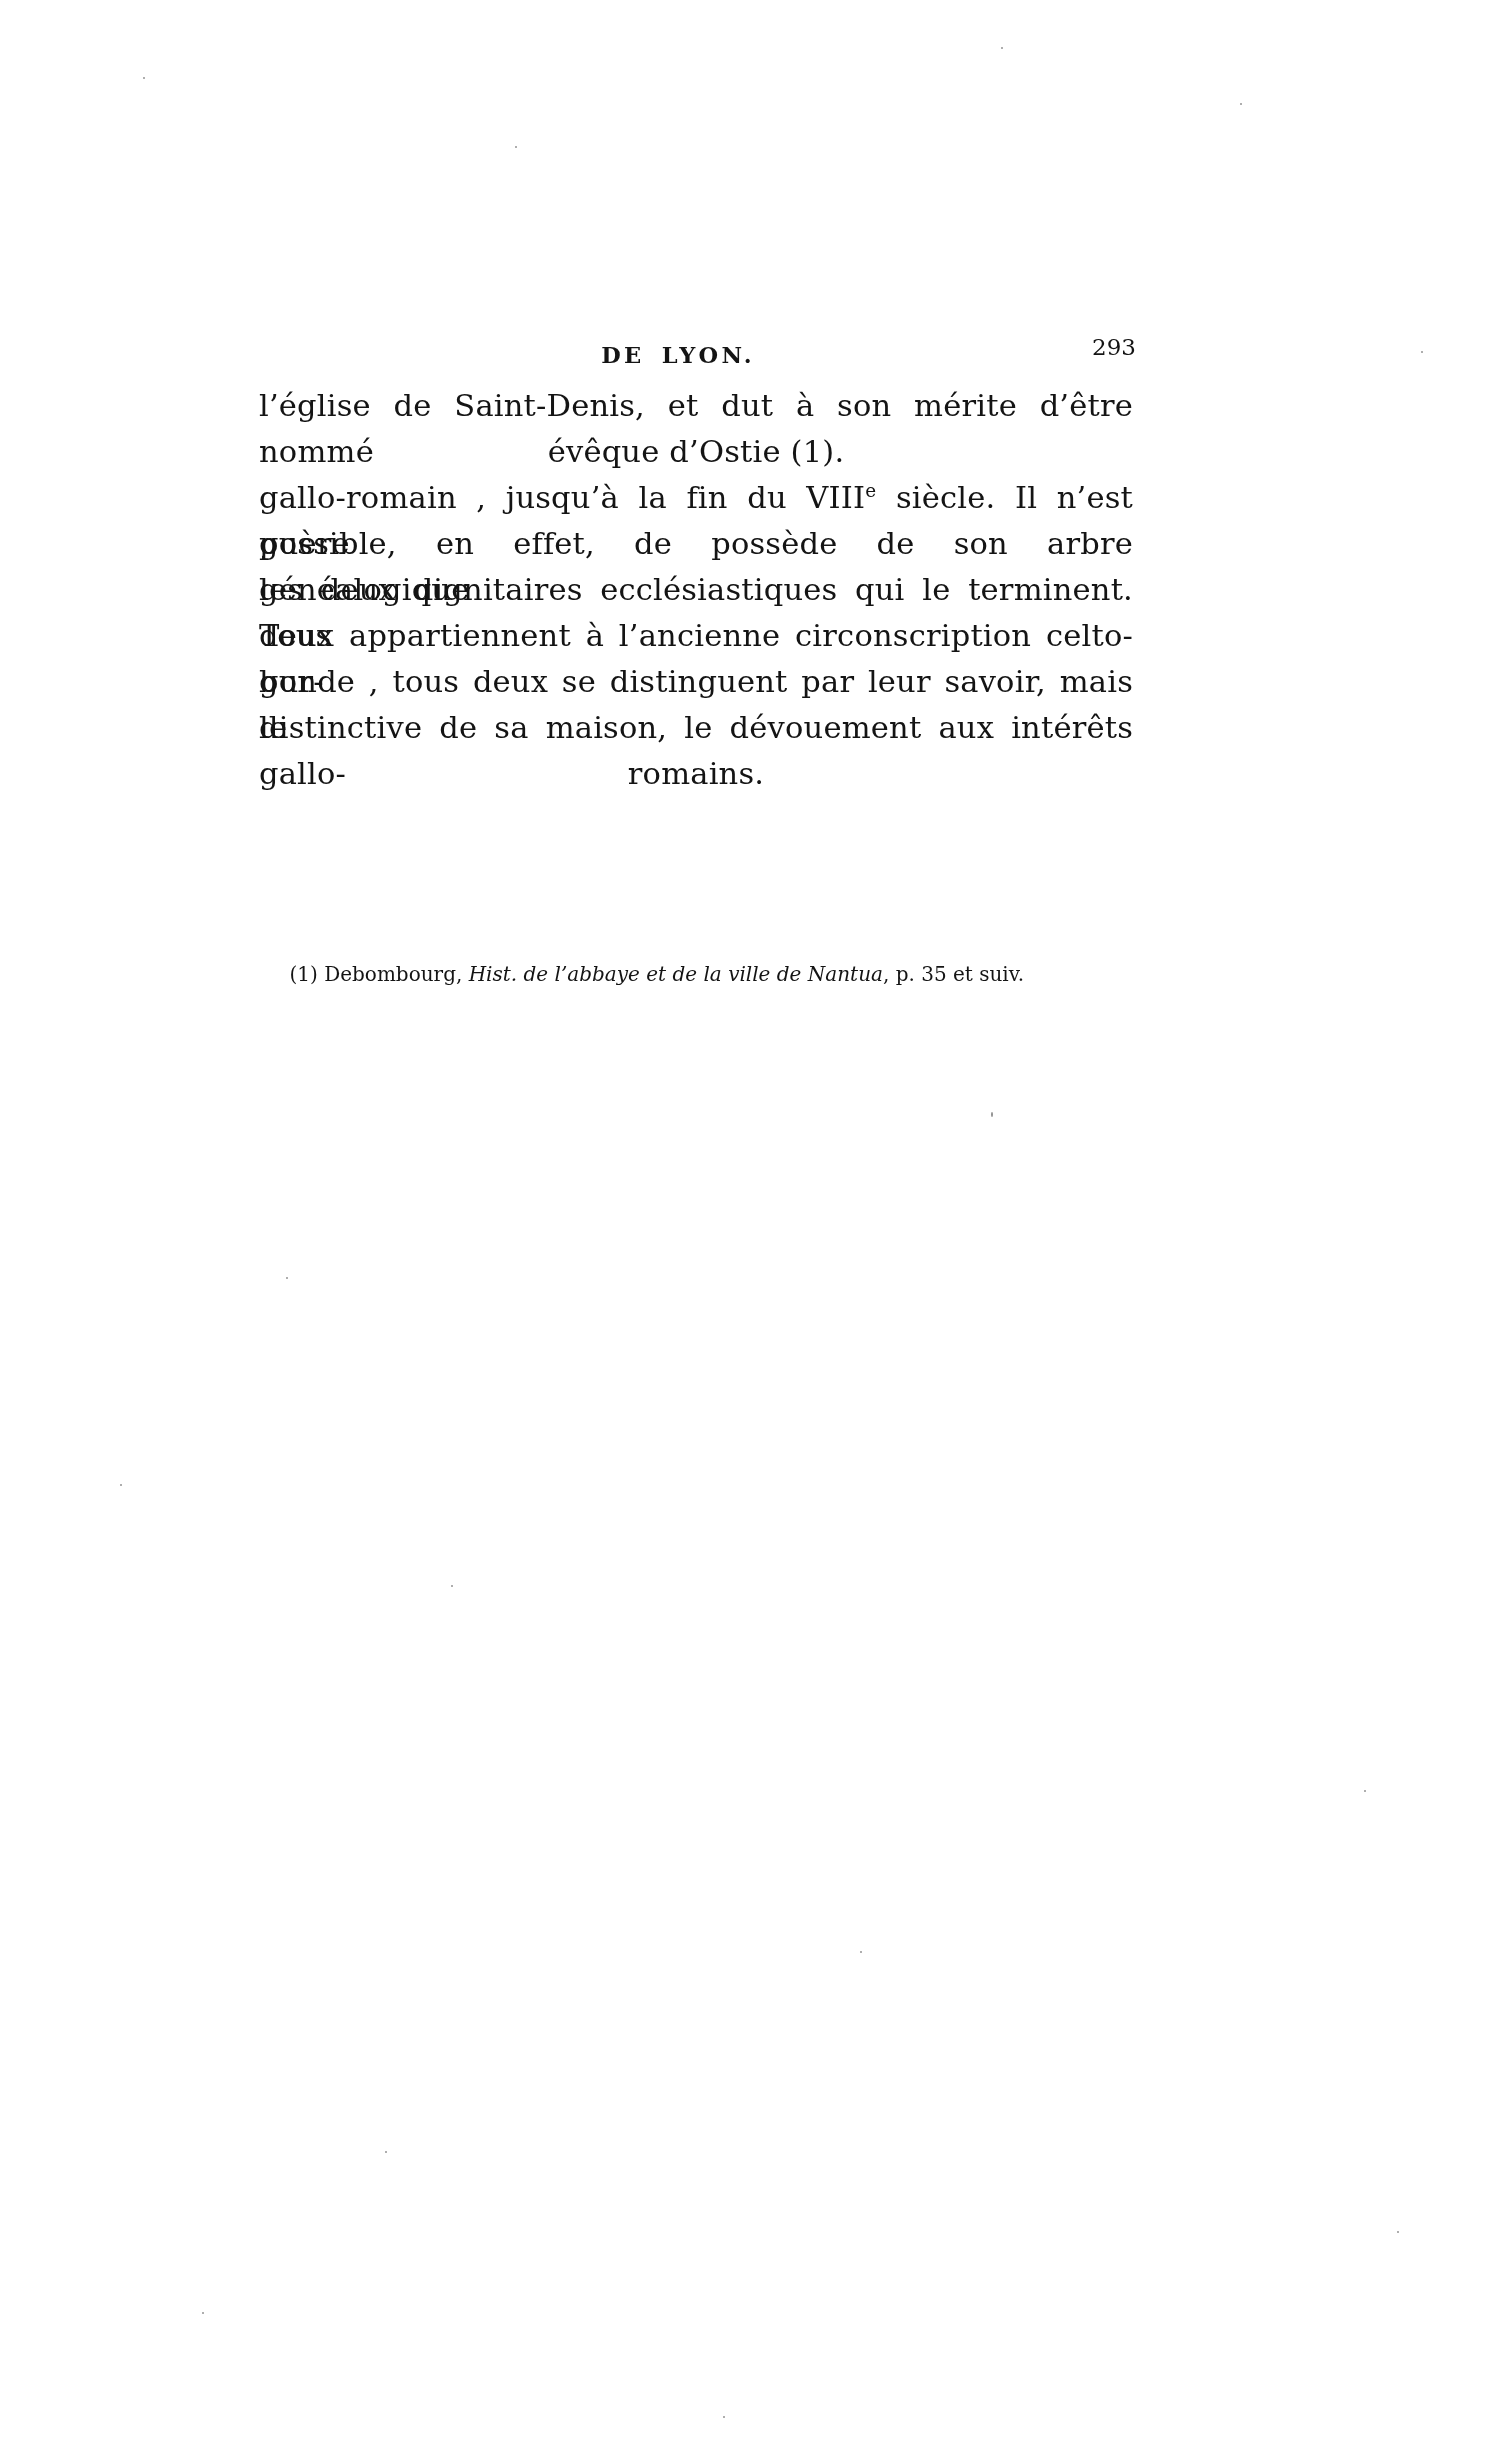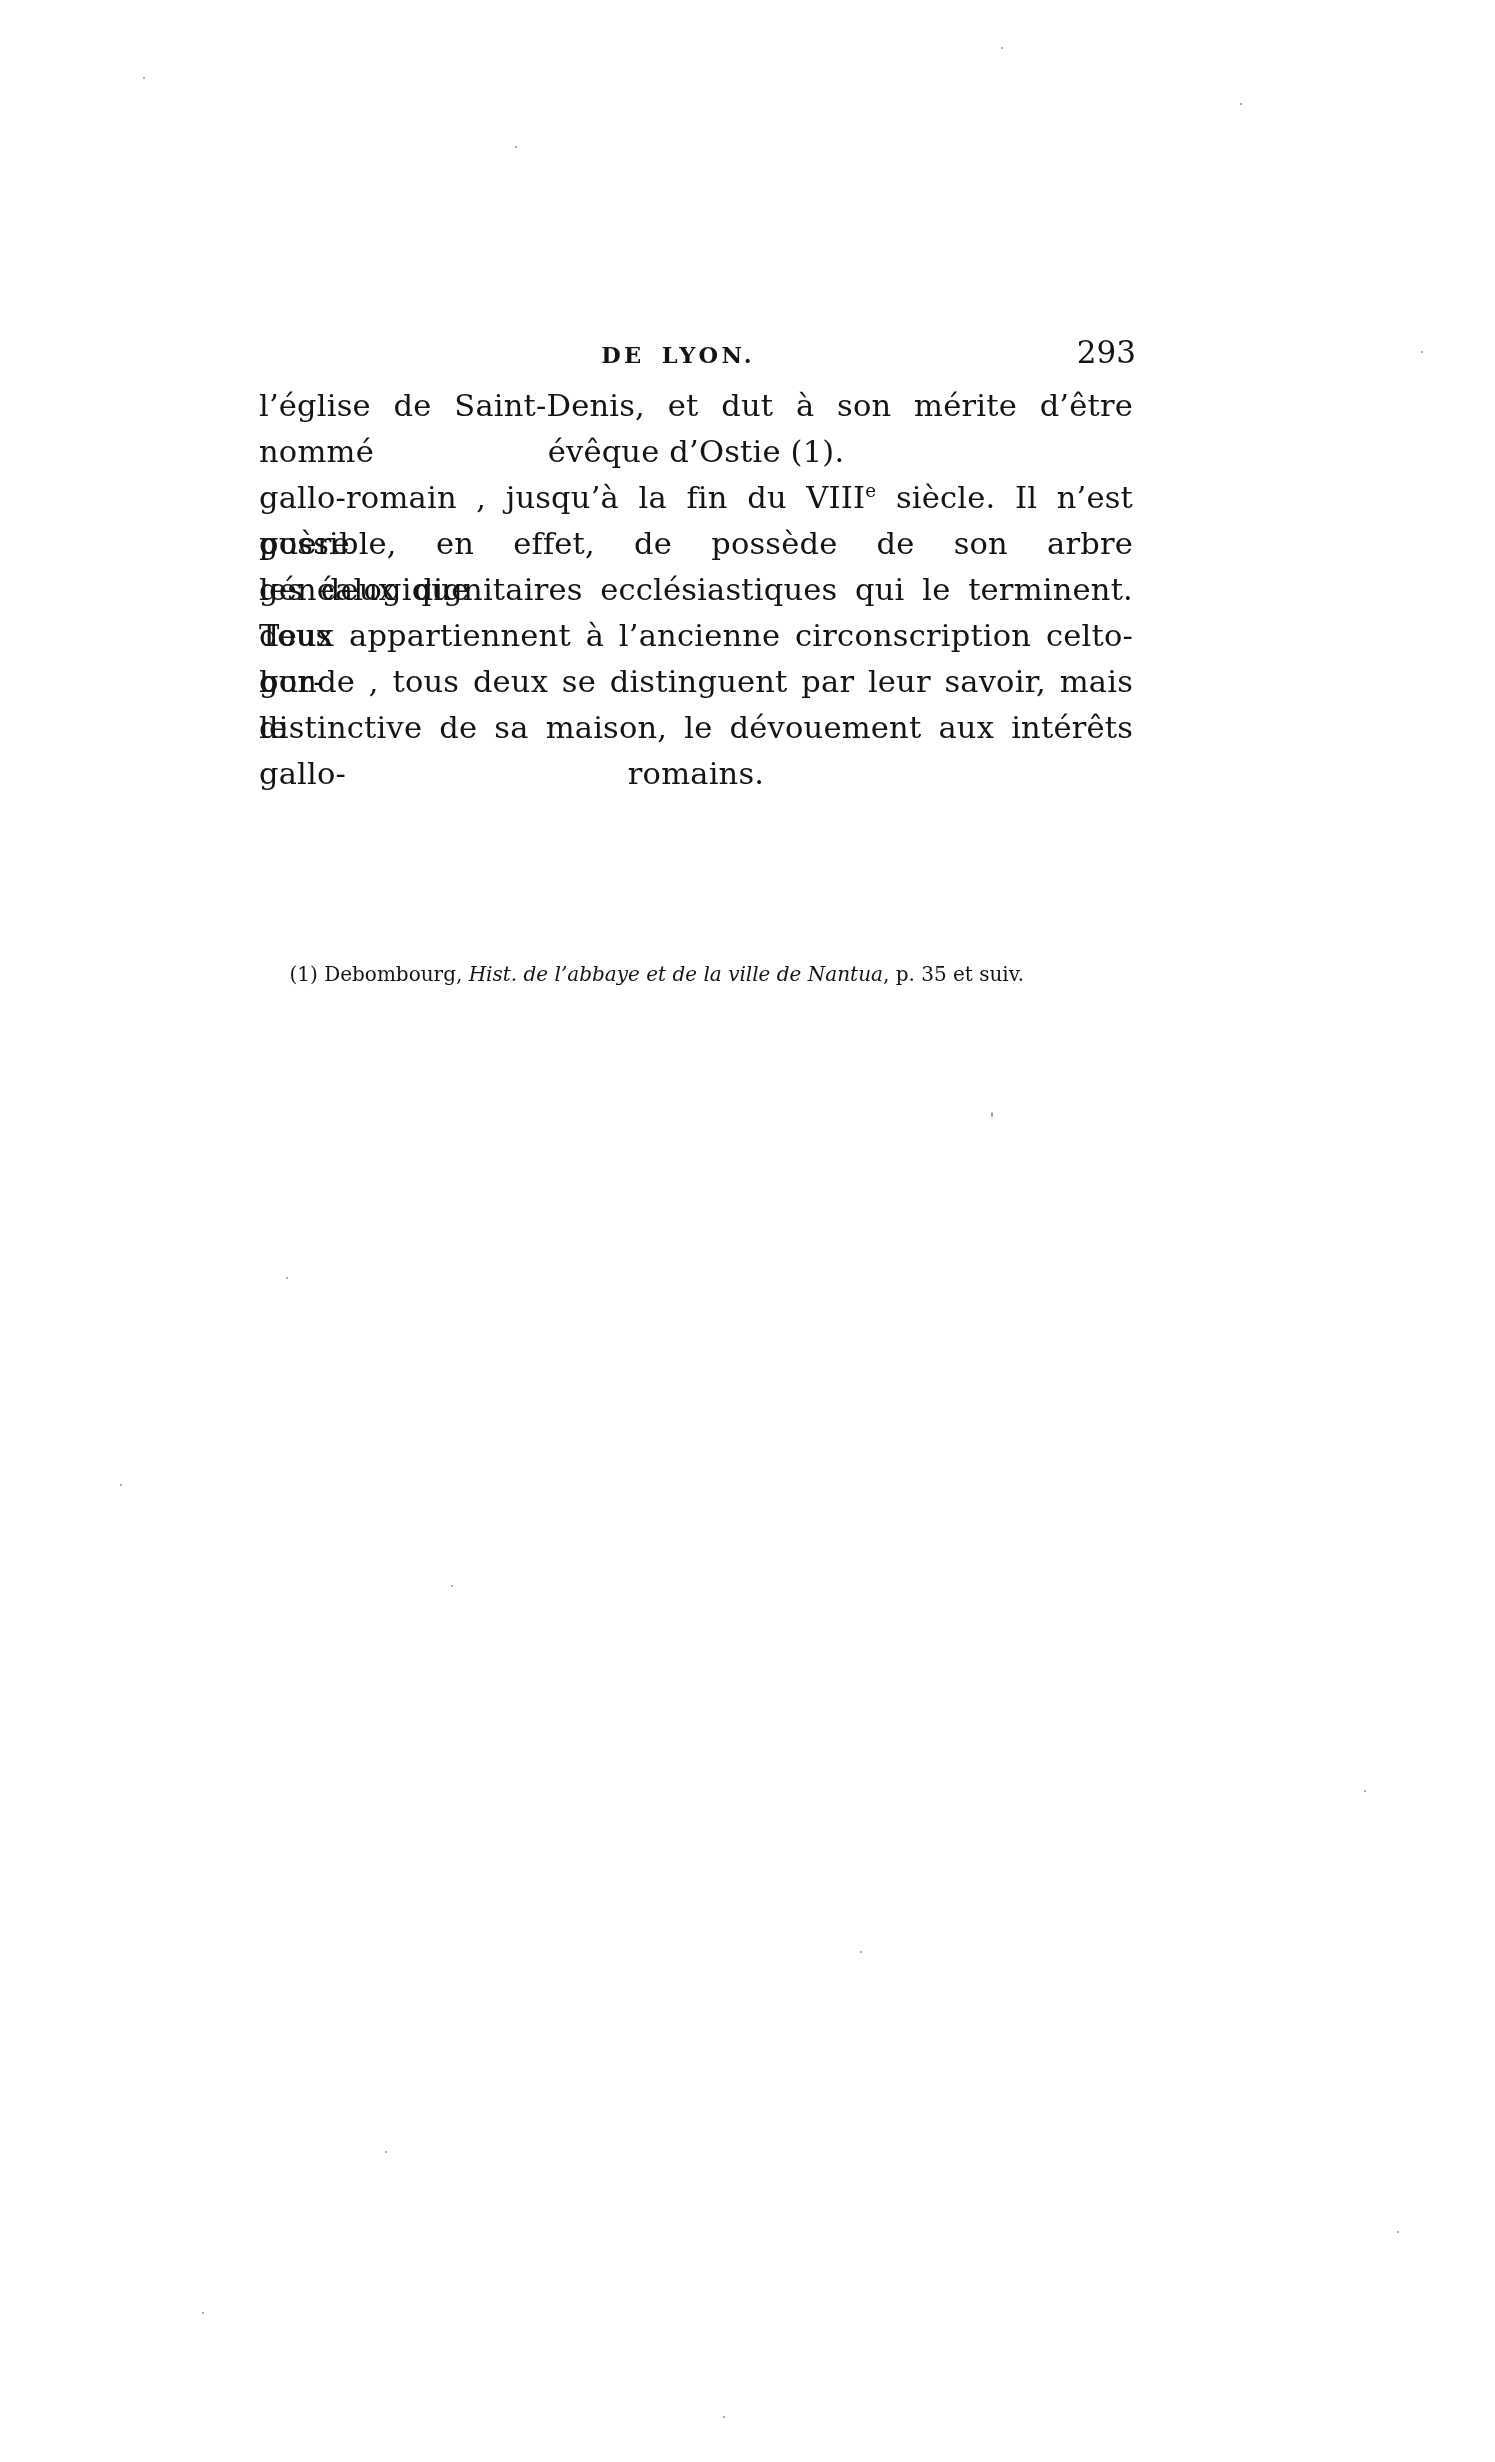--- a/index.html
+++ b/index.html
@@ -27,21 +27,21 @@
     font-weight: 700;
     letter-spacing: 3.2px;
     word-spacing: 6.4px;
   }
   .page-number {
     position: absolute;
     top: 334px;
     left: 259px;
     width: 877px;
     text-align: right;
-    font-size: 31px;
+    font-size: 23px;
   }
   .body-text {
     position: absolute;
     top: 383px;
     left: 259px;
     width: 874px;
     font-size: 30.5px;
     line-height: 46px;
     letter-spacing: 0.2px;
   }

